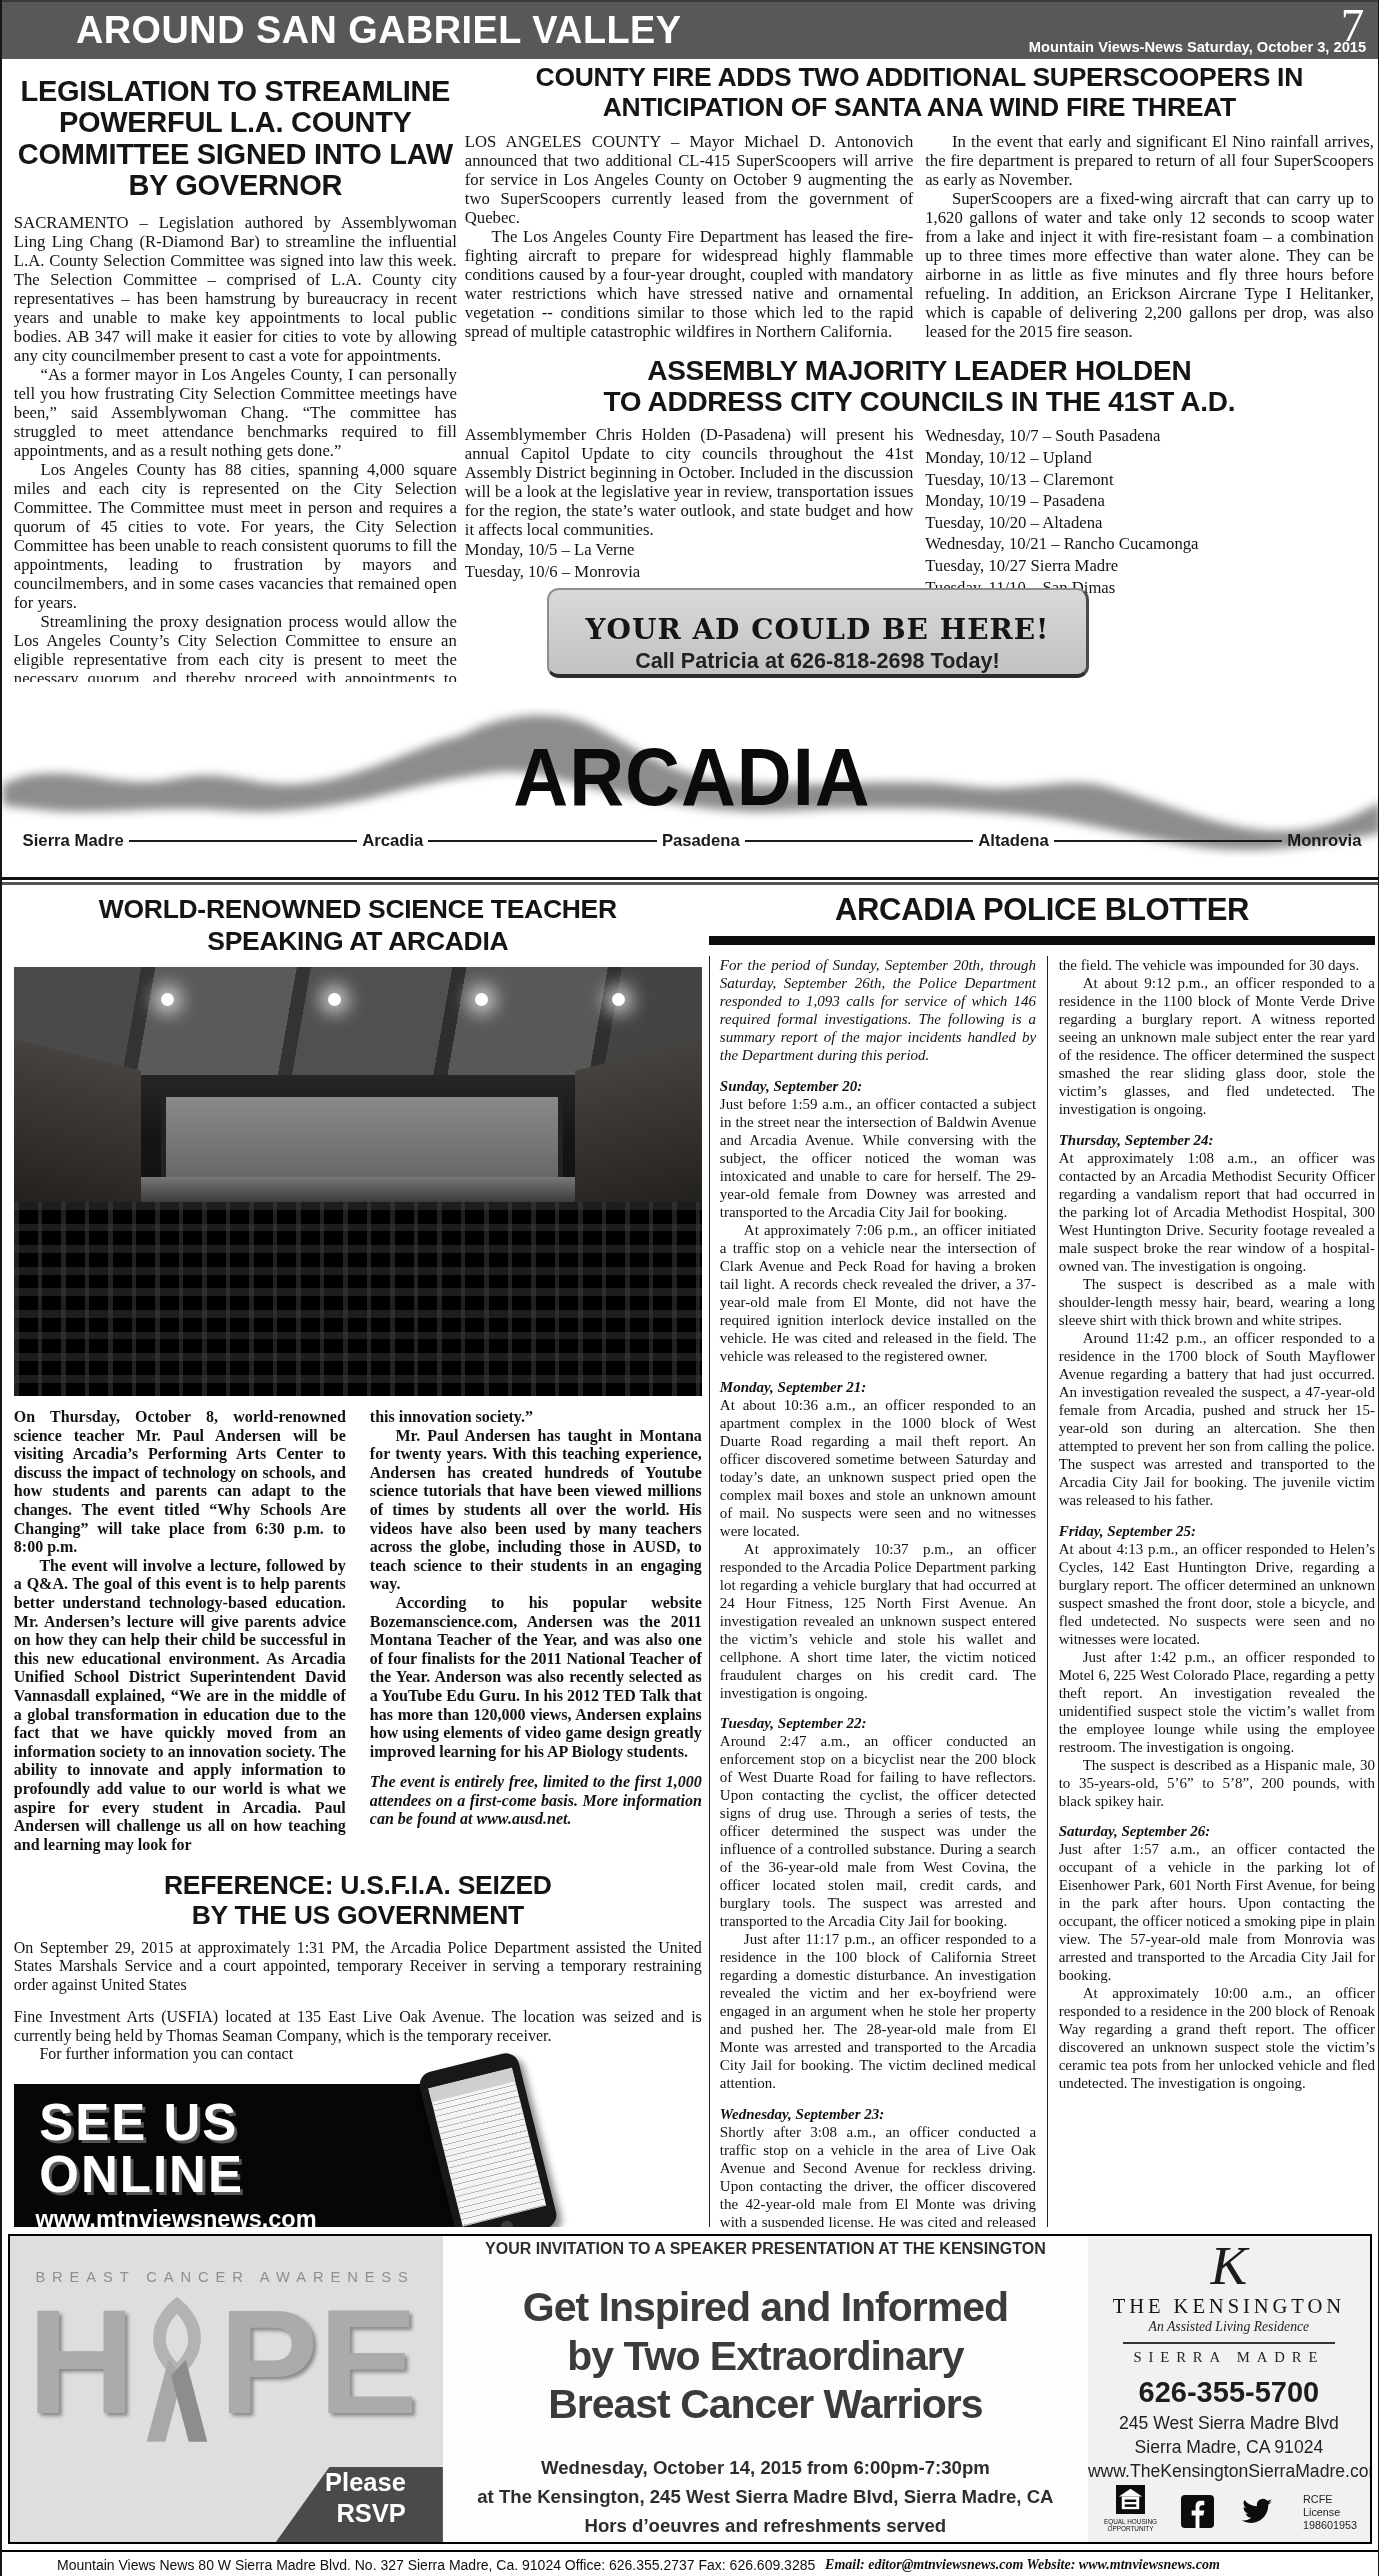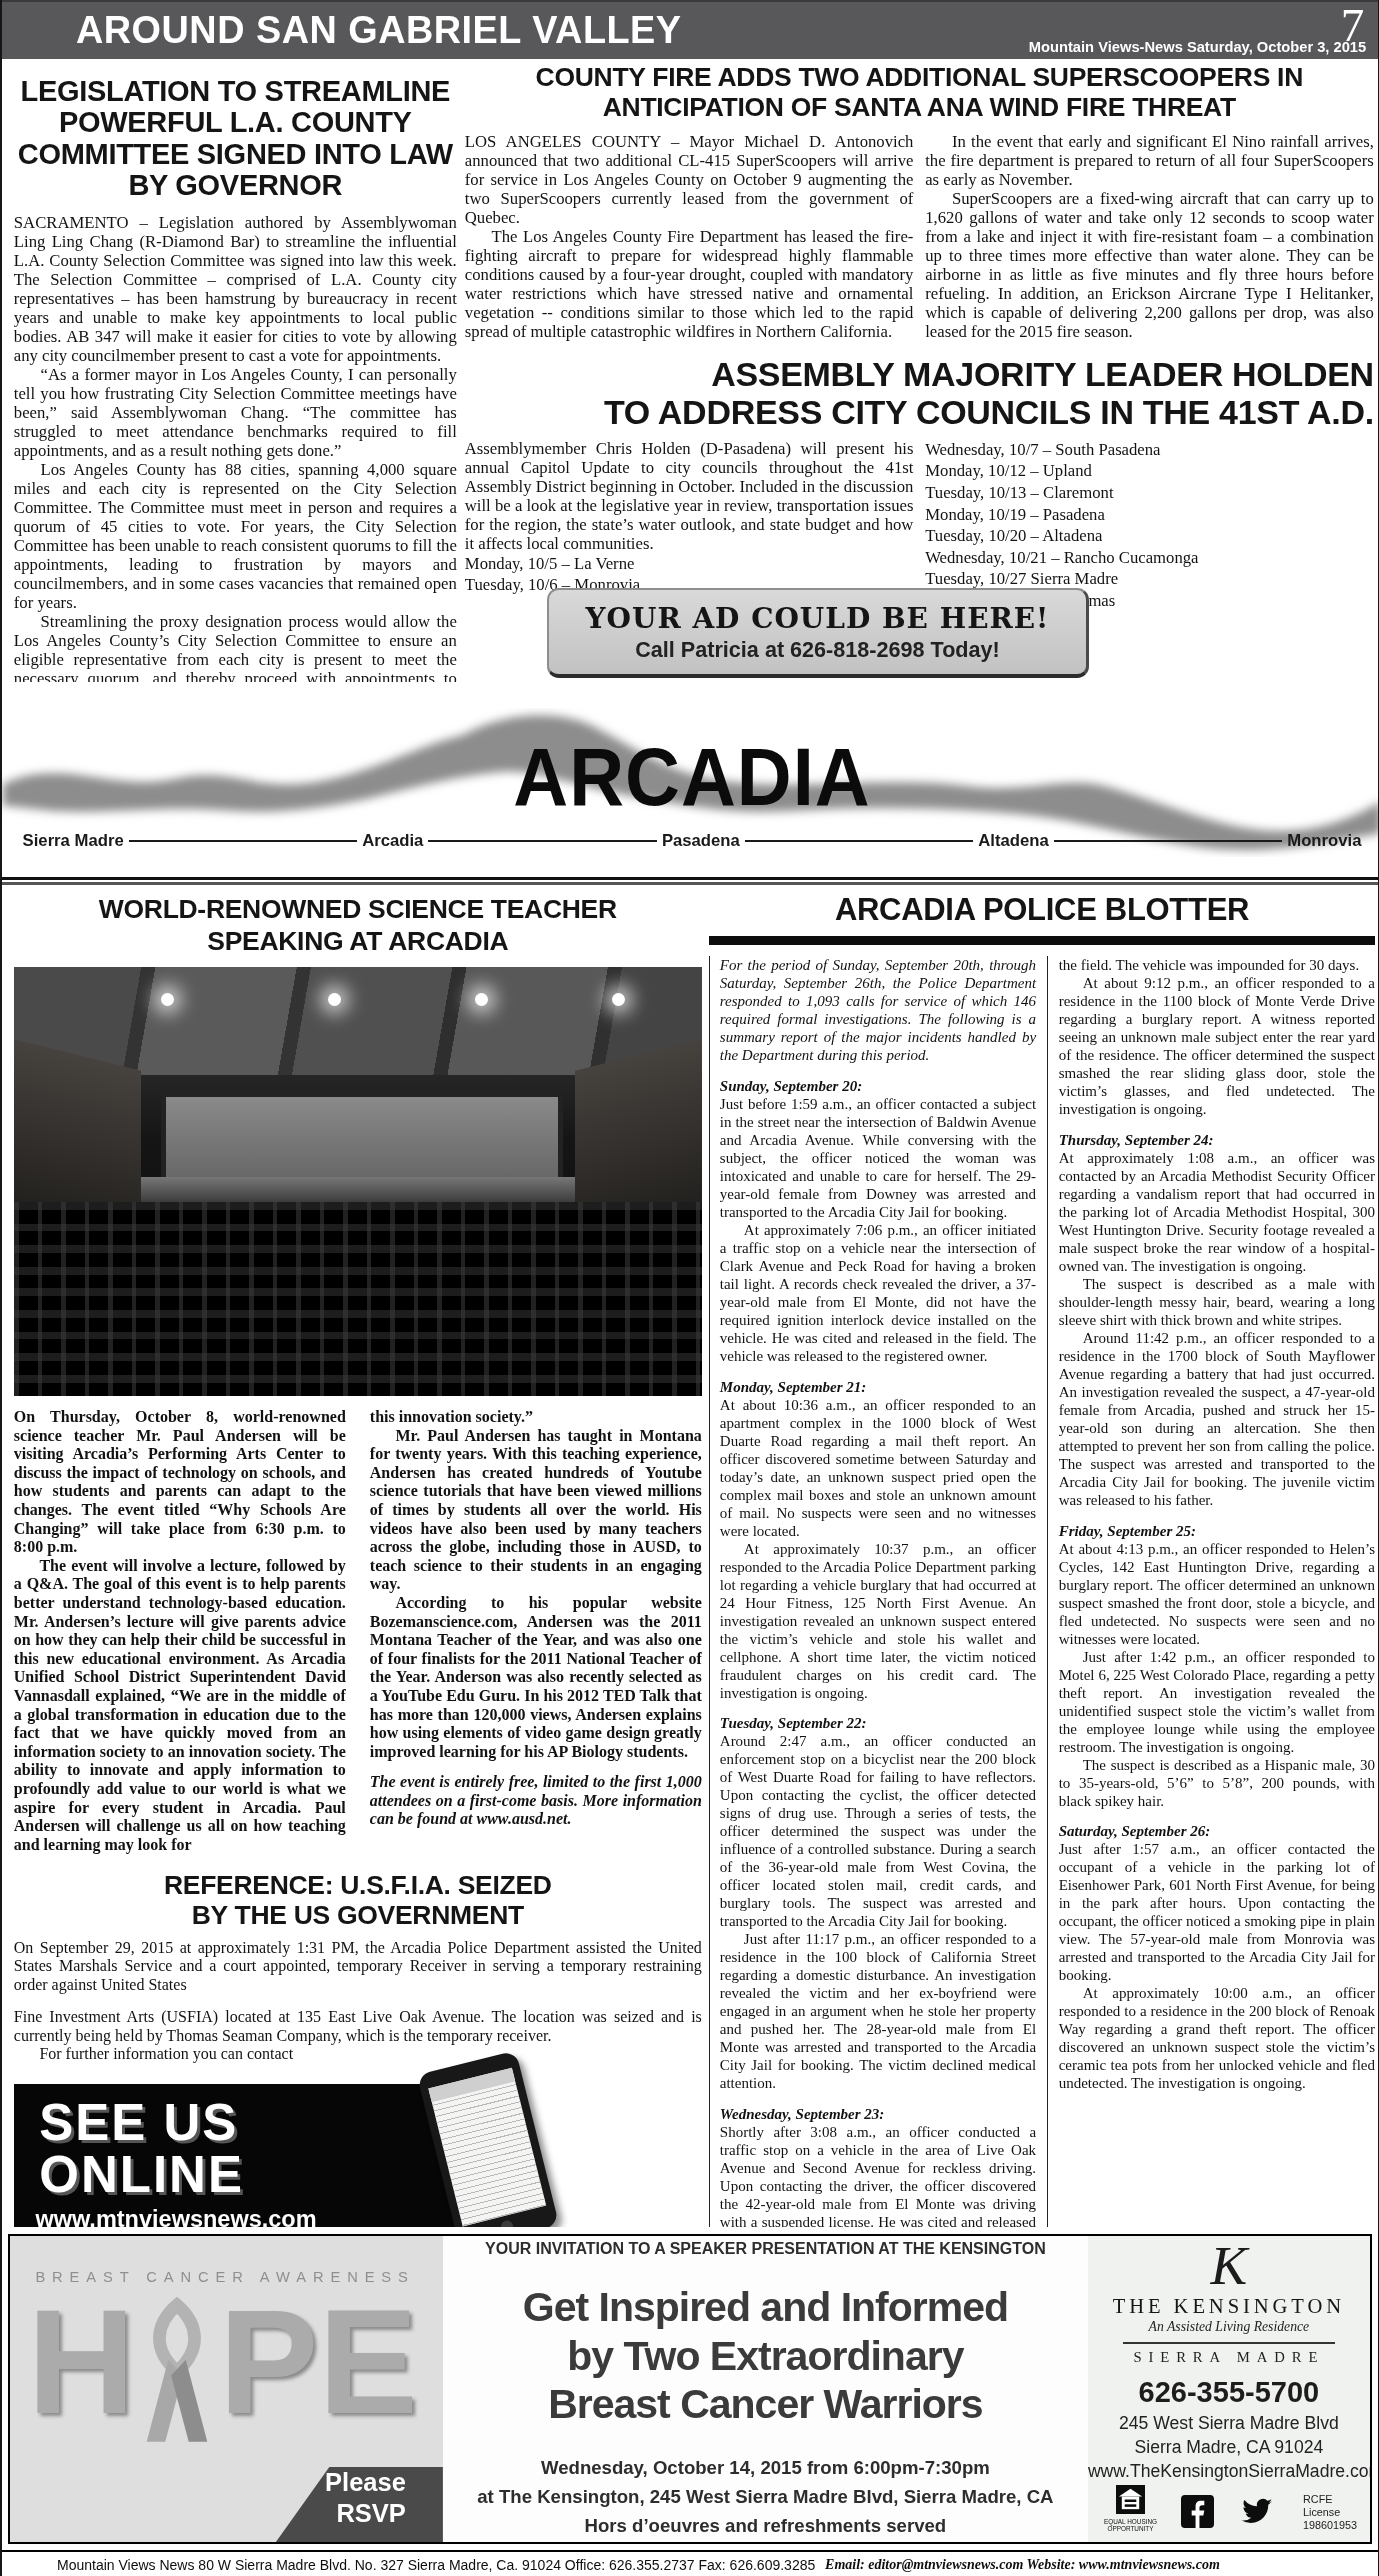--- a/index.html
+++ b/index.html
@@ -19,28 +19,28 @@
   .it-pi{text-indent:1.6em;}
   .it-i{font-style:italic;margin-top:11.8px;}
   .it-s{text-align:left;}
   
   .top{position:absolute;top:63px;left:11.8px;width:1360px;height:619px;overflow:hidden;}
   .leg{position:absolute;left:0;top:13px;width:443px;}
   .hl-leg{font-size:29px;line-height:1.08;margin:0 0 11.8px;}
   .leg-body{font-size:16.7px;line-height:19px;}
   .topright{position:absolute;left:451px;top:0;width:909px;}
   .hl-fire{font-size:26.5px;line-height:1.12;margin:0 0 9.8px;}
-  .hl-holden{font-size:34px;line-height:1.12;margin:13.7px 0 7.8px;text-align:right;}
+  .hl-holden{font-size:28px;line-height:1.12;margin:13.7px 0 7.8px;}
   .cols2{display:flex;gap:11.8px;}
   .cols2 .col{flex:1;font-size:16.7px;line-height:19px;}
   .sched .it-s{font-size:16.7px;line-height:21.6px;}
   
   .adbox{position:absolute;left:545px;top:588px;width:537px;height:84px;background:linear-gradient(#d9d9d9,#c2c2c2);
          border:2px solid #8e8e8e;border-bottom:4.9px solid #2c2c2c;border-right:3.9px solid #4a4a4a;border-radius:11.8px;
-         display:flex;flex-direction:column;justify-content:center;align-items:center;}
+         display:flex;flex-direction:column;justify-content:flex-end;align-items:center;}
   .ad1{font-family:"DejaVu Serif",serif;font-weight:bold;font-size:28px;letter-spacing:1px;color:#151515;}
   .ad2{font-weight:bold;font-size:21.6px;color:#222;margin-top:2px;}
   
   .banner{position:absolute;top:686px;left:0;width:1380px;height:188px;}
   .banner svg{position:absolute;top:0;left:0;}
   .banner-title{position:absolute;top:47px;left:0;right:0;text-align:center;font-size:76px;font-weight:bold;color:#0b0b0b;letter-spacing:1px;transform:scaleY(1.08);}
   .cityline{position:absolute;left:15.7px;right:15.7px;top:145px;display:flex;align-items:center;}
   .cityline .seg{flex:1;height:2px;background:#1a1a1a;}
   .cityline .city{font-size:16.7px;font-weight:bold;color:#1a1a1a;padding:0 4.9px;white-space:nowrap;}
   .divider{position:absolute;top:877px;left:0;width:1380px;height:9.8px;

